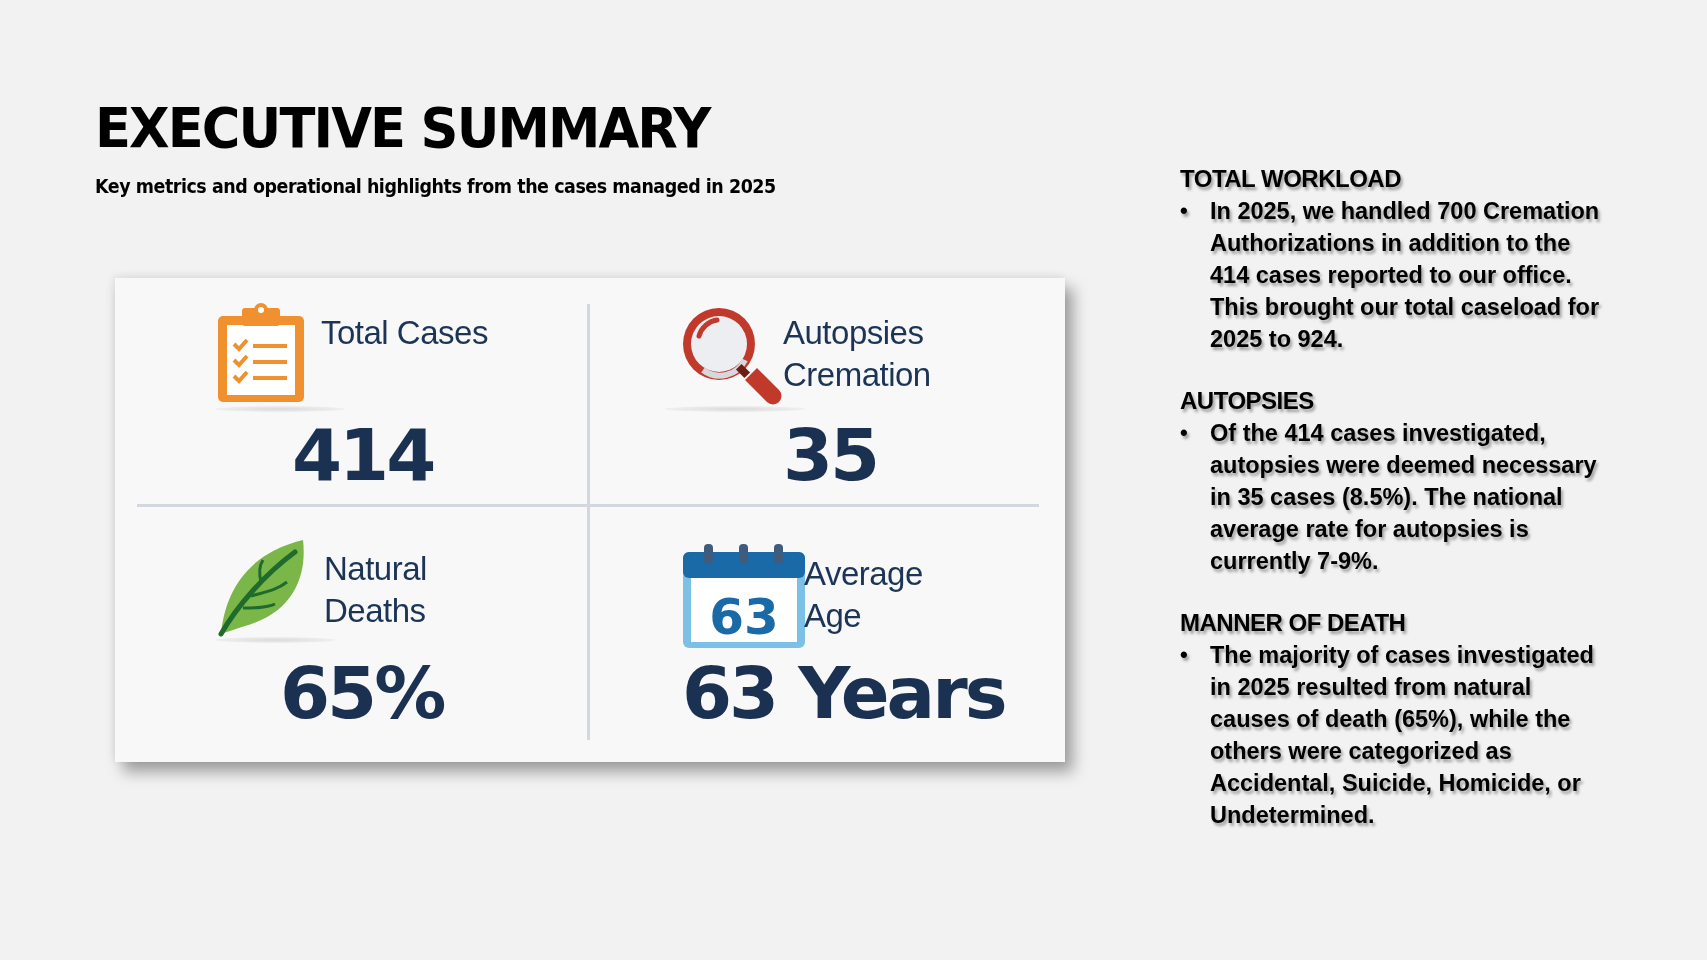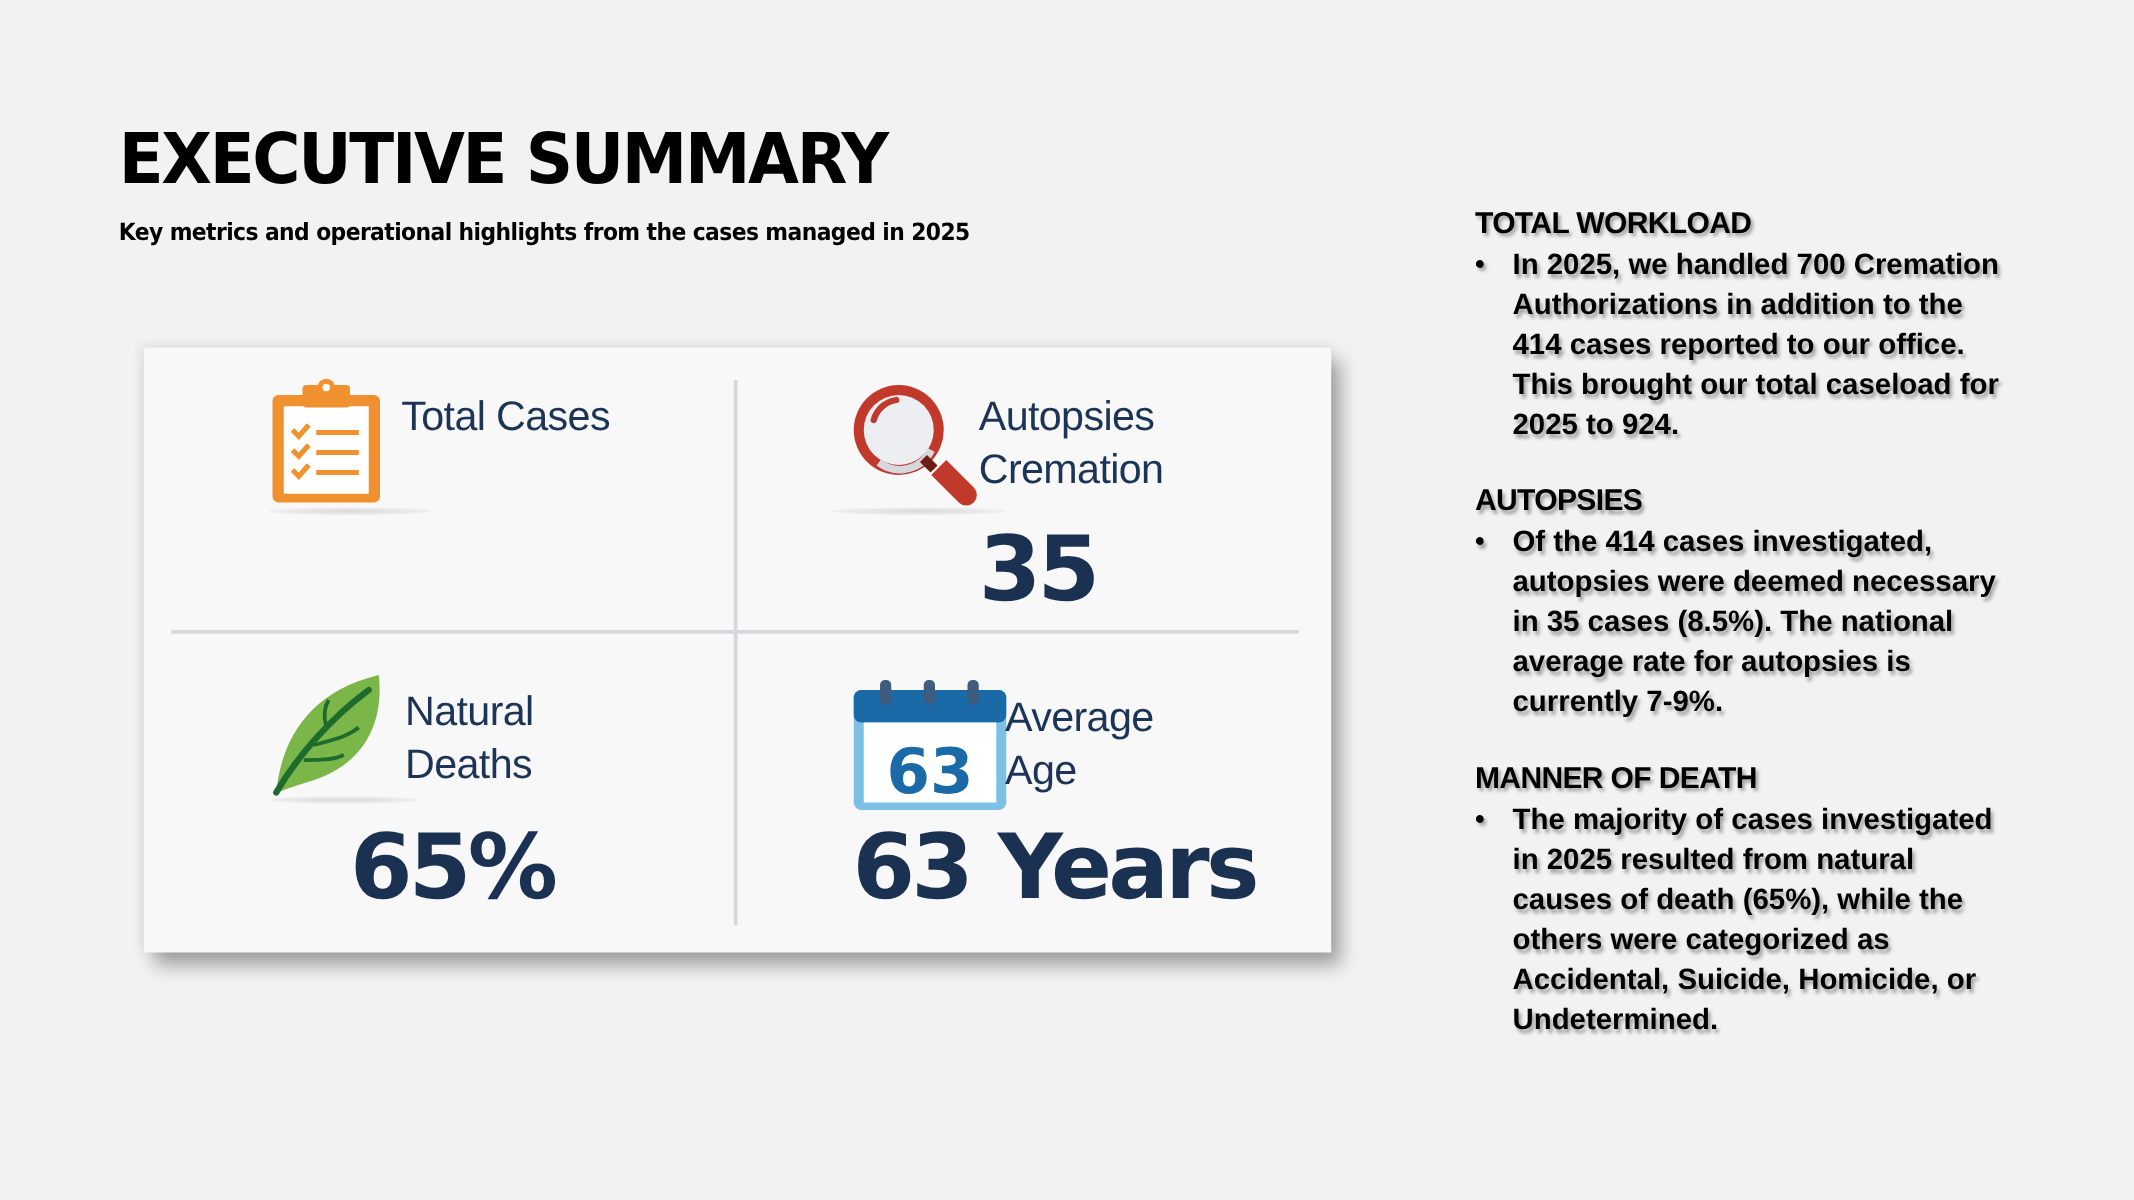--- a/index.html
+++ b/index.html
@@ -97,20 +97,21 @@
         <path d="M20 74 l5 5 l8 -9" stroke="#f0902e" stroke-width="4" fill="none"></path>
         <rect x="39" y="42" width="34" height="4" fill="#f0902e"></rect>
         <rect x="39" y="58" width="34" height="4" fill="#f0902e"></rect>
         <rect x="39" y="74" width="34" height="4" fill="#f0902e"></rect>
       </svg>
     </div>
     <div class="icon-shadow" style="left:100px;top:128px;width:130px;"></div>
     <div class="label" style="left:206px;top:34px;">
       <div>Total Cases</div>
     </div>
+    <div class="value" style="left:177px;top:141px;">414</div>
   </div>
 
   <div class="metric" style="left:475px;top:0;width:475px;height:226px;">
     <div class="icon" style="left:85px;top:24px;width:110px;height:110px;">
       <svg width="110" height="110" viewBox="0 0 110 110">
         <circle cx="44" cy="42" r="36" fill="#c0392b"></circle>
         <circle cx="44" cy="42" r="28" fill="#eceef2"></circle>
         <path d="M70 58 a28 28 0 0 1 -42 10" stroke="#d6d8de" stroke-width="6" fill="none"></path>
         <path d="M24 34 a22 22 0 0 1 18 -16" stroke="#c0392b" stroke-width="5" fill="none" stroke-linecap="round"></path>
         <rect x="62" y="65" width="12" height="8" transform="rotate(45 68 69)" fill="#6e1d14"></rect>

